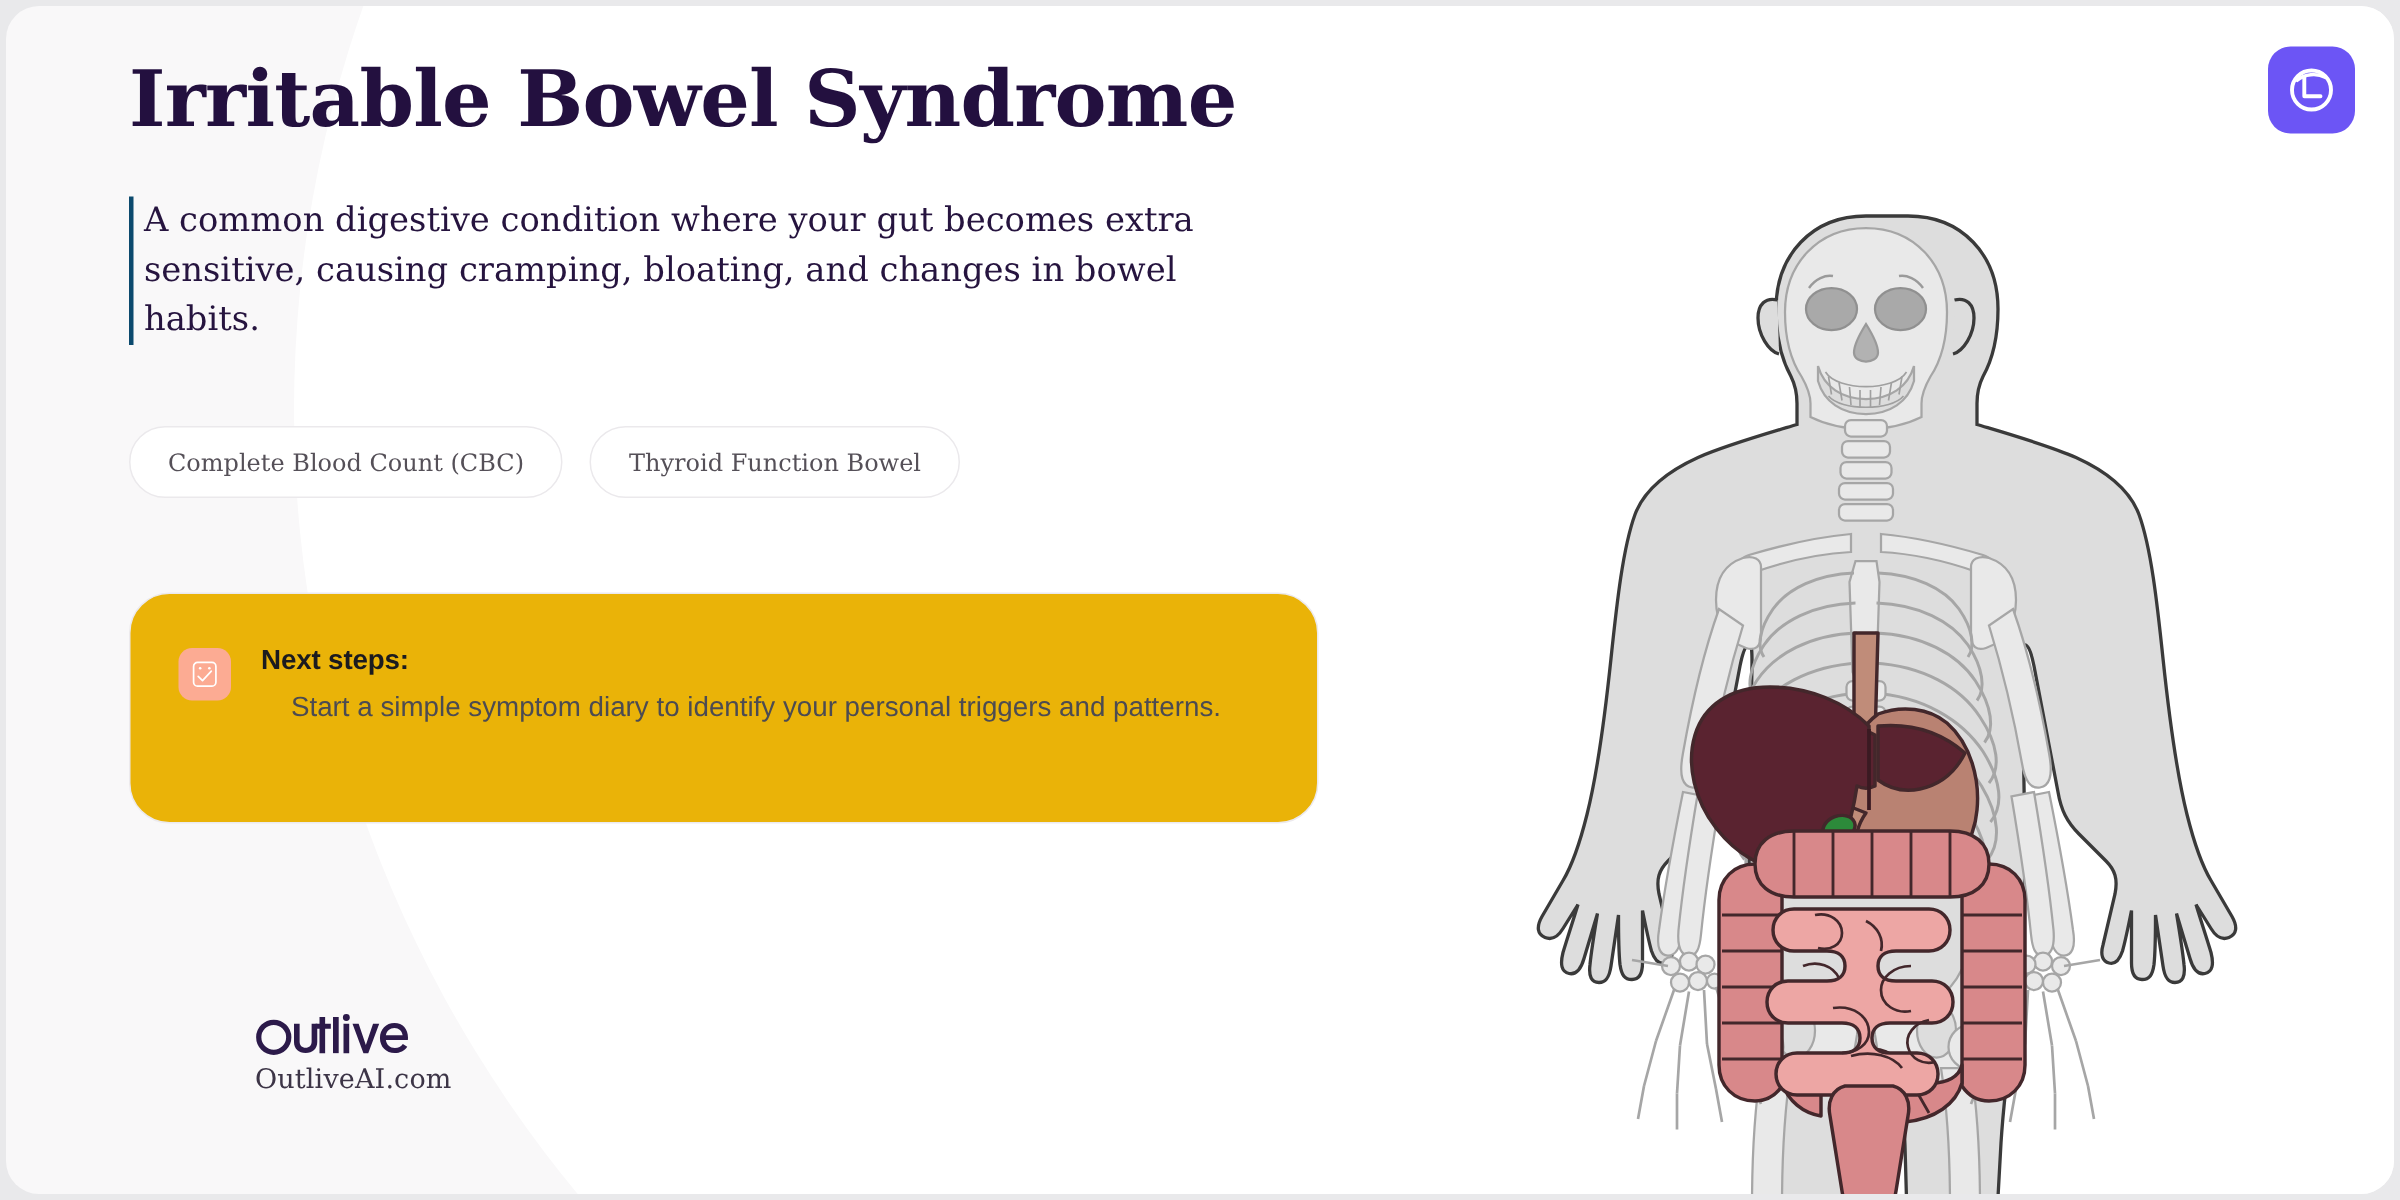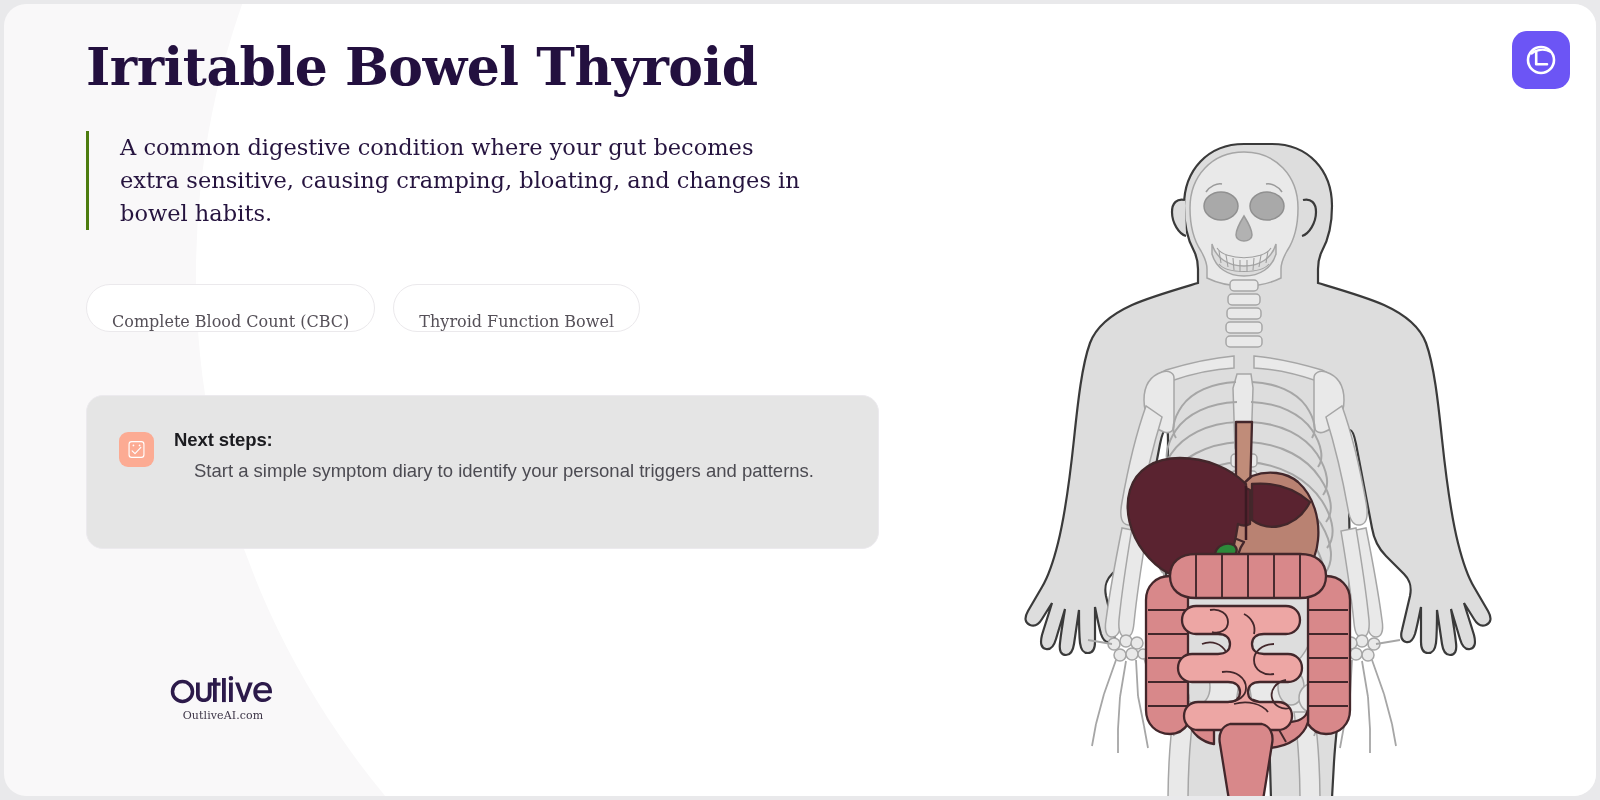--- a/index.html
+++ b/index.html
@@ -37,53 +37,53 @@
     font-weight: 700;
     font-size: 52px;
     letter-spacing: -0.5px;
     color: #23103f;
     white-space: nowrap;
   }
 
   #subtitle-wrap {
     position: absolute; left: 0; top: 127px;
     width: 730px;
-    border-left: 3px solid #4d7c0f;
-    padding-left: 31px;
+    border-left: 3px solid #0c4a6e;
+    padding-left: 7px;
   }
   #subtitle {
     font-family: "DejaVu Serif", "Liberation Serif", serif;
     font-size: 22.5px;
     line-height: 33px;
     color: #26143f;
   }
 
   #chips {
     position: absolute; left: 0; top: 280px;
     display: flex; gap: 18px;
   }
   .chip {
     height: 48px;
     padding: 0 25px;
-    display: flex; align-items: flex-end;
+    display: flex; align-items: center;
     border: 1px solid #ebe9ec;
     border-radius: 24px;
     background: #ffffff;
     font-family: "DejaVu Serif", "Liberation Serif", serif;
     font-size: 16px;
     color: #555058;
     white-space: nowrap;
   }
 
   #next-card {
     position: absolute; left: 0; top: 391px;
     width: 793px; height: 154px;
-    background: #e5e5e5;
+    background: #eab308;
     border: 1px solid #eceaee;
-    border-radius: 17px;
+    border-radius: 27px;
     display: flex;
     padding: 32px 0 0 32px;
   }
   #next-icon {
     width: 35px; height: 35px;
     border-radius: 9px;
     background: #fcab93;
     flex: 0 0 35px;
     margin-top: 4px;
     display: flex; align-items: center; justify-content: center;
@@ -101,21 +101,21 @@
   }
 
   #brand { position: absolute; left: 84px; top: 672px; }
   #brand-logo {
     display: block;
   }
   #brand-url {
     margin-top: 3px;
     text-align: center;
     font-family: "DejaVu Serif", "Liberation Serif", serif;
-    font-size: 11px;
+    font-size: 18px;
     color: #3d3547;
     letter-spacing: 0.1px;
   }
 
   
   #corner-badge {
     position: absolute; right: 26px; top: 27px;
     width: 58px; height: 58px;
     border-radius: 15px;
     background: #6c55f5;
@@ -141,21 +141,21 @@
     <div id="corner-badge">
       <svg width="36" height="36" viewBox="0 0 36 36">
         <circle cx="18" cy="18" r="13" fill="none" stroke="#ffffff" stroke-width="2.6"></circle>
         <path d="M13.2 9.2 L13.2 22.2 L24 22.2" fill="none" stroke="#ffffff" stroke-width="2.6" stroke-linecap="round" stroke-linejoin="round"></path>
         <path d="M8.5 11.6 C13 7.2 22 6.6 27 9.6" fill="none" stroke="#ffffff" stroke-width="2.2" stroke-linecap="round"></path>
       </svg>
     </div>
 
     <div class="left">
 
-      <h1 id="page-title">Irritable Bowel Thyroid</h1>
+      <h1 id="page-title">Irritable Bowel Syndrome</h1>
 
       <div id="subtitle-wrap">
         <p id="subtitle">A common digestive condition where your gut becomes extra sensitive, causing cramping, bloating, and changes in bowel habits.</p>
       </div>
 
       <div id="chips">
         <div class="chip">
           <span>Complete Blood Count (CBC)</span>
         </div>
         <div class="chip">

